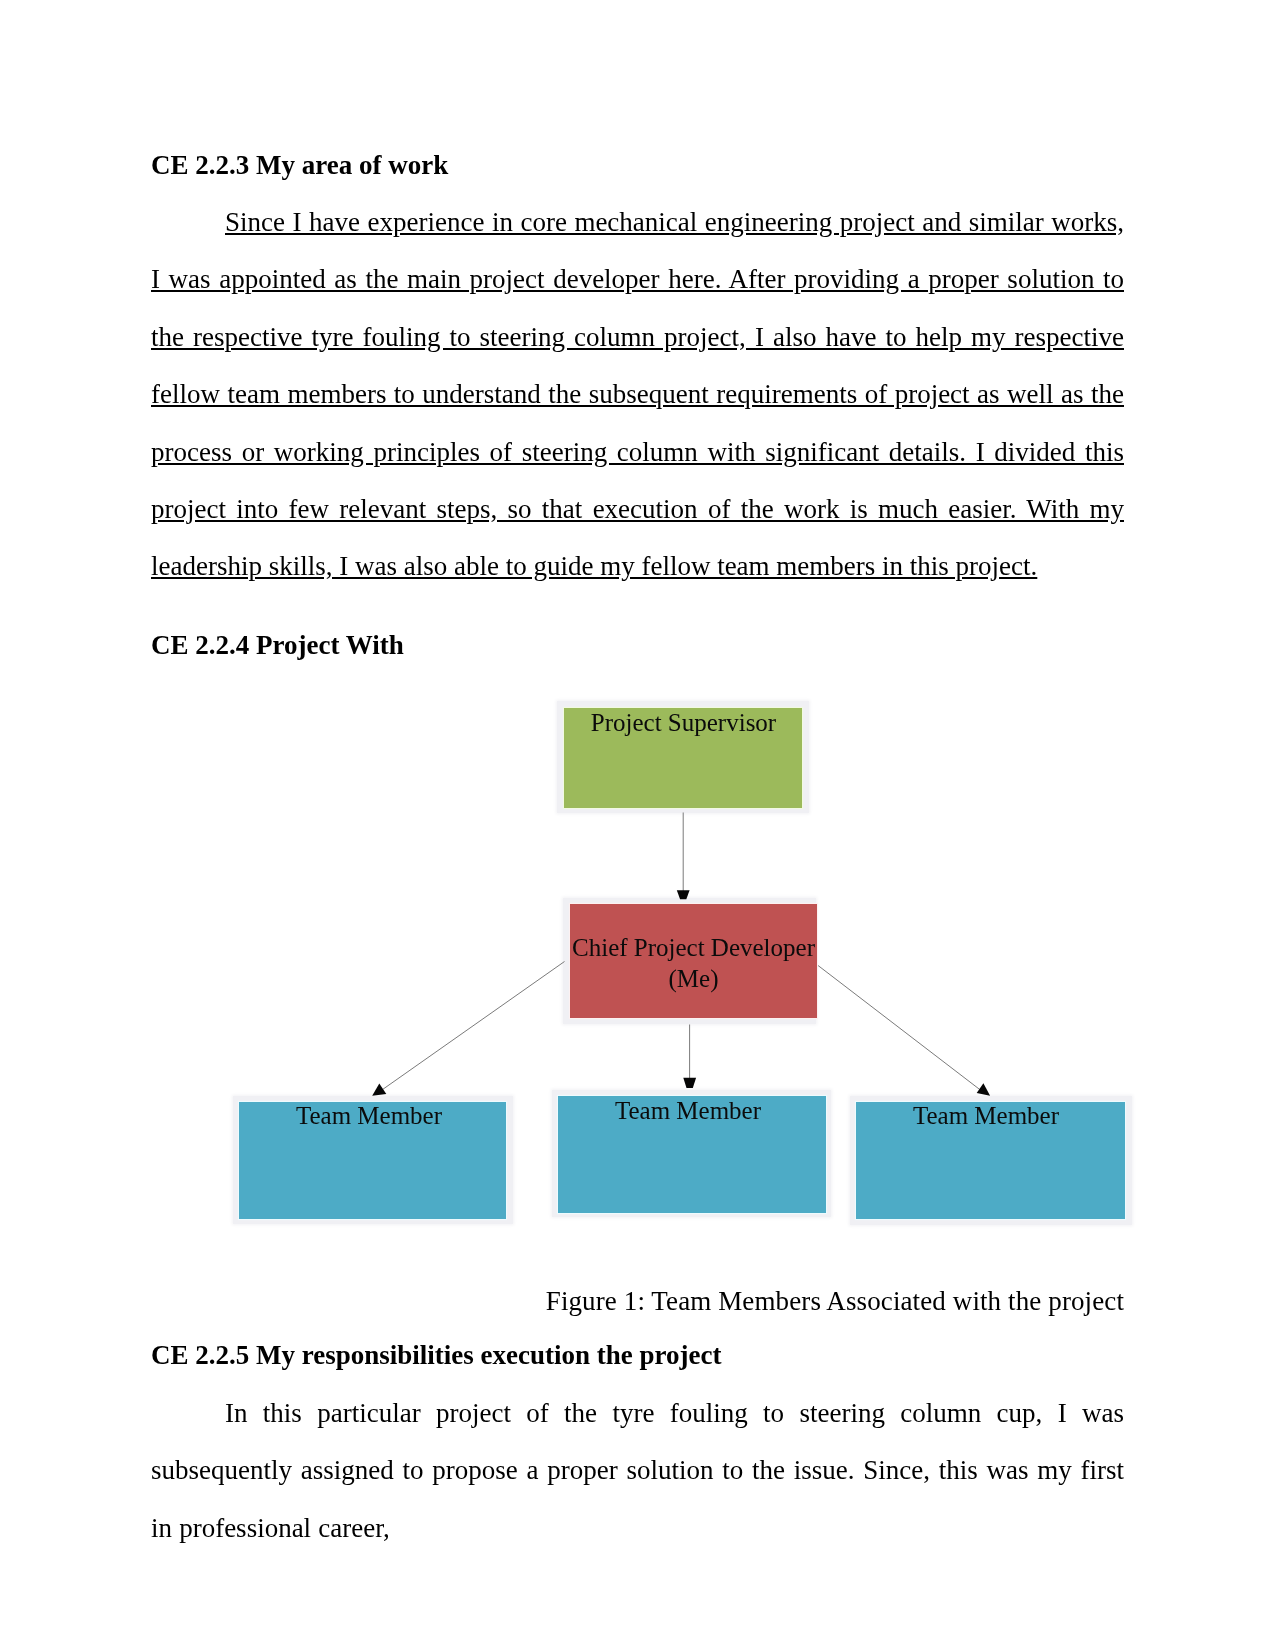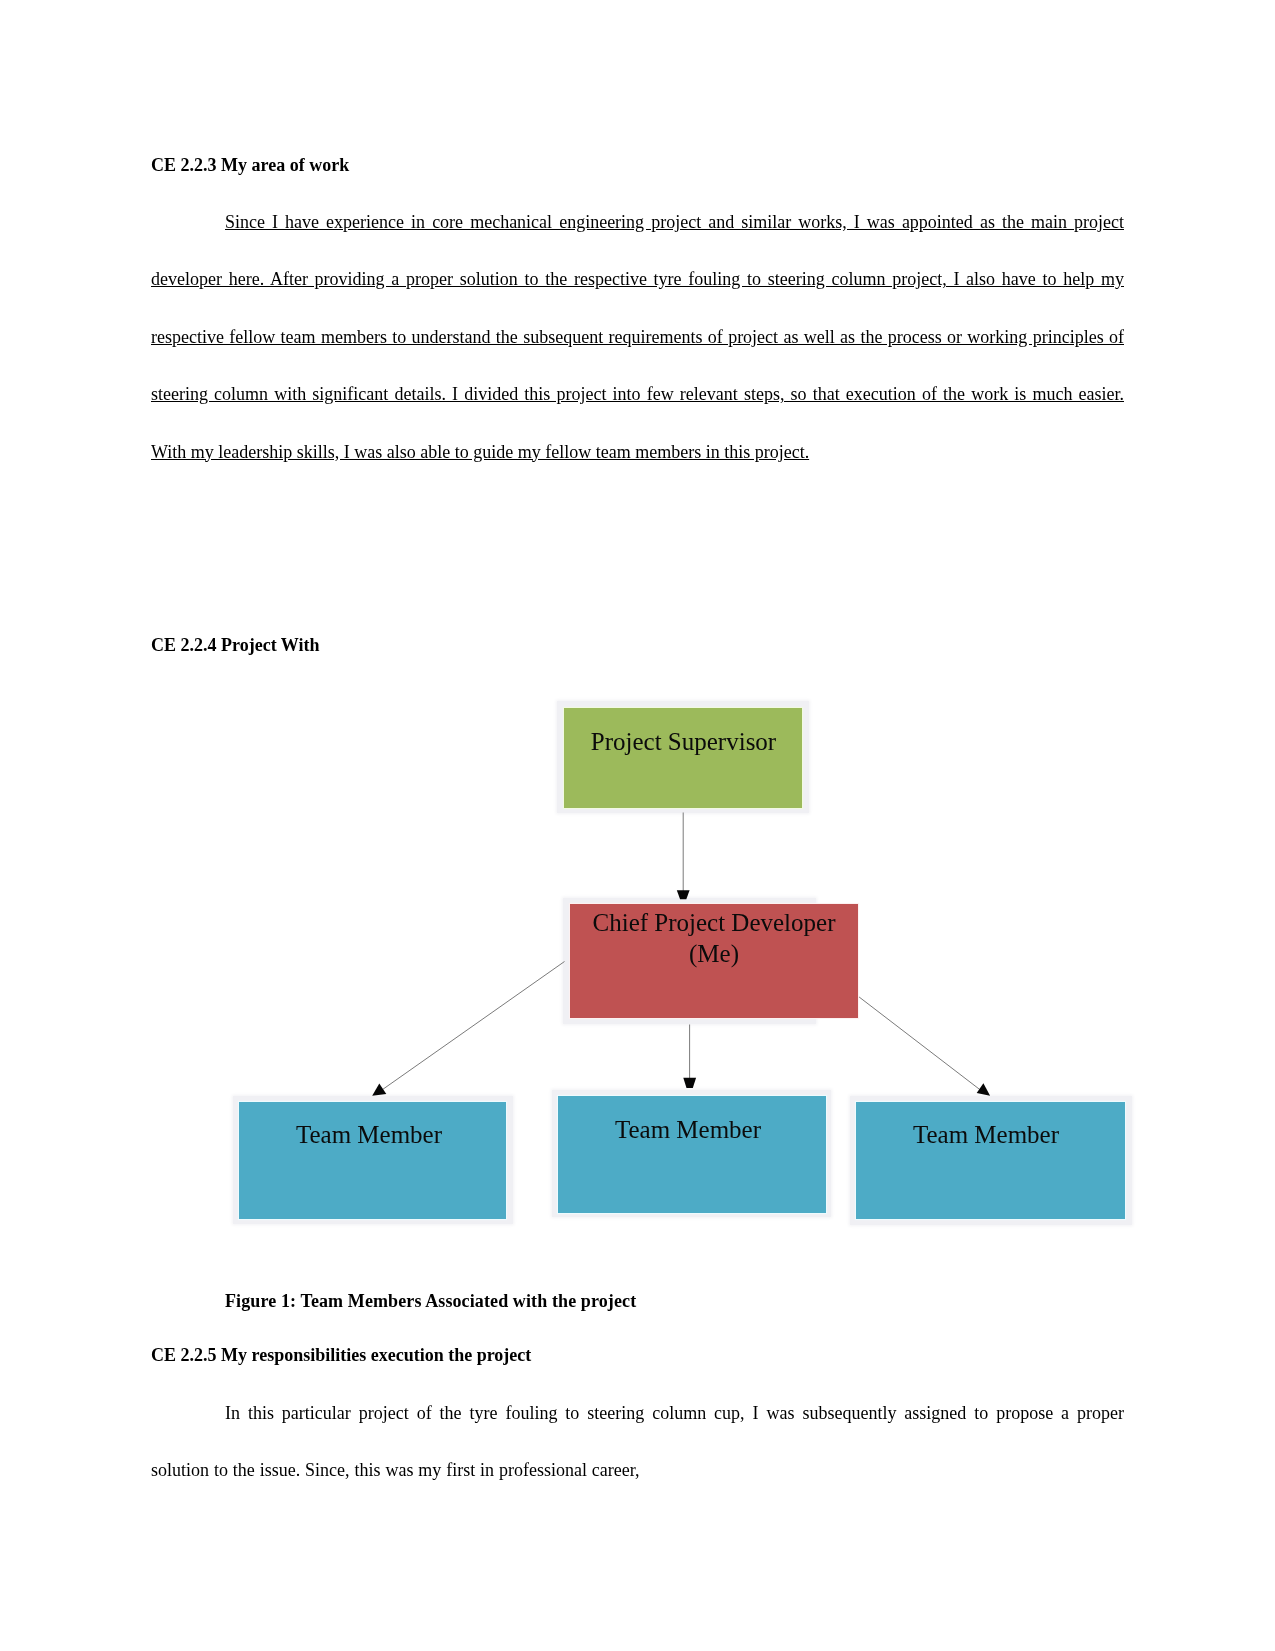--- a/index.html
+++ b/index.html
@@ -7,60 +7,60 @@
   body{width:1275px;height:1651px;overflow:hidden;
        font-family:"Liberation Serif","DejaVu Serif",serif;
        -webkit-font-smoothing:antialiased;
        color:#000000;}
   .page{position:relative;width:1275px;height:1651px;background:#fff;
         overflow:hidden;}
 
   
   .head, .body, .cap{
     position:absolute;left:151px;width:973px;margin:0;padding:0;
-    font-size:18px;line-height:57.4px;
+    font-size:27px;line-height:57.4px;
   }
   .head{font-weight:bold;}
   .body{text-align:justify;text-indent:74px;font-weight:normal;}
-  .cap{font-weight:bold;text-align:left;text-indent:74px;letter-spacing:0.11px;}
+  .cap{font-weight:normal;text-align:right;text-indent:74px;letter-spacing:0.11px;}
 
   #h1{top:137px;}
   #p1{top:194px;text-decoration:underline;}
   #h2{top:617px;}
   #cap1{top:1273px;}
   #h3{top:1327px;}
   #p3{top:1385px;word-spacing:0.4px;}
 
   
   .figure{position:absolute;left:0;top:0;width:1275px;height:1651px;
           pointer-events:none;}
   .figure .edges{position:absolute;left:0;top:0;}
   .node{position:absolute;box-sizing:border-box;
         display:flex;align-items:flex-start;justify-content:center;
         font-size:25px;line-height:29.8px;text-align:center;color:#0b0b0b;}
-  .node .node-label{display:block;padding-top:19px;}
+  .node .node-label{display:block;padding-top:0;}
   .n-m1 .node-label{transform:translate(-3.5px,-1px);}
   .n-m2 .node-label{transform:translate(-4px,-0.5px);}
   .n-m3 .node-label{transform:translate(-4.5px,-0.8px);}
   .n-sup .node-label{transform:translate(0.5px,0);}
   .n-chief .node-label{line-height:31px;padding-top:3.2px;}
 
   
   .frame{position:absolute;background:#f0f0f4;
          box-shadow:0 0 3px 1px rgba(238,238,242,.75);}
   .f-sup  {left:557px; top:701px; width:252px;height:112px;}
   .f-chief{left:563px; top:898px; width:253px;height:126px;}
   .f-m1   {left:233px; top:1095.5px;width:280px;height:128px;}
   .f-m2   {left:552px; top:1090px;width:279px;height:127px;}
   .f-m3   {left:850px; top:1095.8px;width:282px;height:129.5px;}
 
   .n-sup  {left:564px;top:708px; width:238px;height:100px;background:#9cba5b;
            box-shadow:0 0 0 1.1px #f2fae2;}
-  .n-chief{left:570px;top:904px; width:288px;height:114px;background:#bf5252;
-           box-shadow:0 0 0 1.1px #fdf1f1;}
+  .n-chief{left:570px;top:904px; width:247px;height:114px;background:#bf5252;
+           box-shadow:0 0 0 1.1px #fdf1f1;align-items:center;}
   .n-m1   {left:239px;top:1102px;width:267px;height:116.5px;background:#4dabc6;
            box-shadow:0 0 0 1.1px #eefbfe;}
   .n-m2   {left:558px;top:1096px;width:268px;height:117px;background:#4dabc6;
            box-shadow:0 0 0 1.1px #eefbfe;}
   .n-m3   {left:856px;top:1102.3px;width:269px;height:116.5px;background:#4dabc6;
            box-shadow:0 0 0 1.1px #eefbfe;}
 </style>
 </head>
 <body>
 

